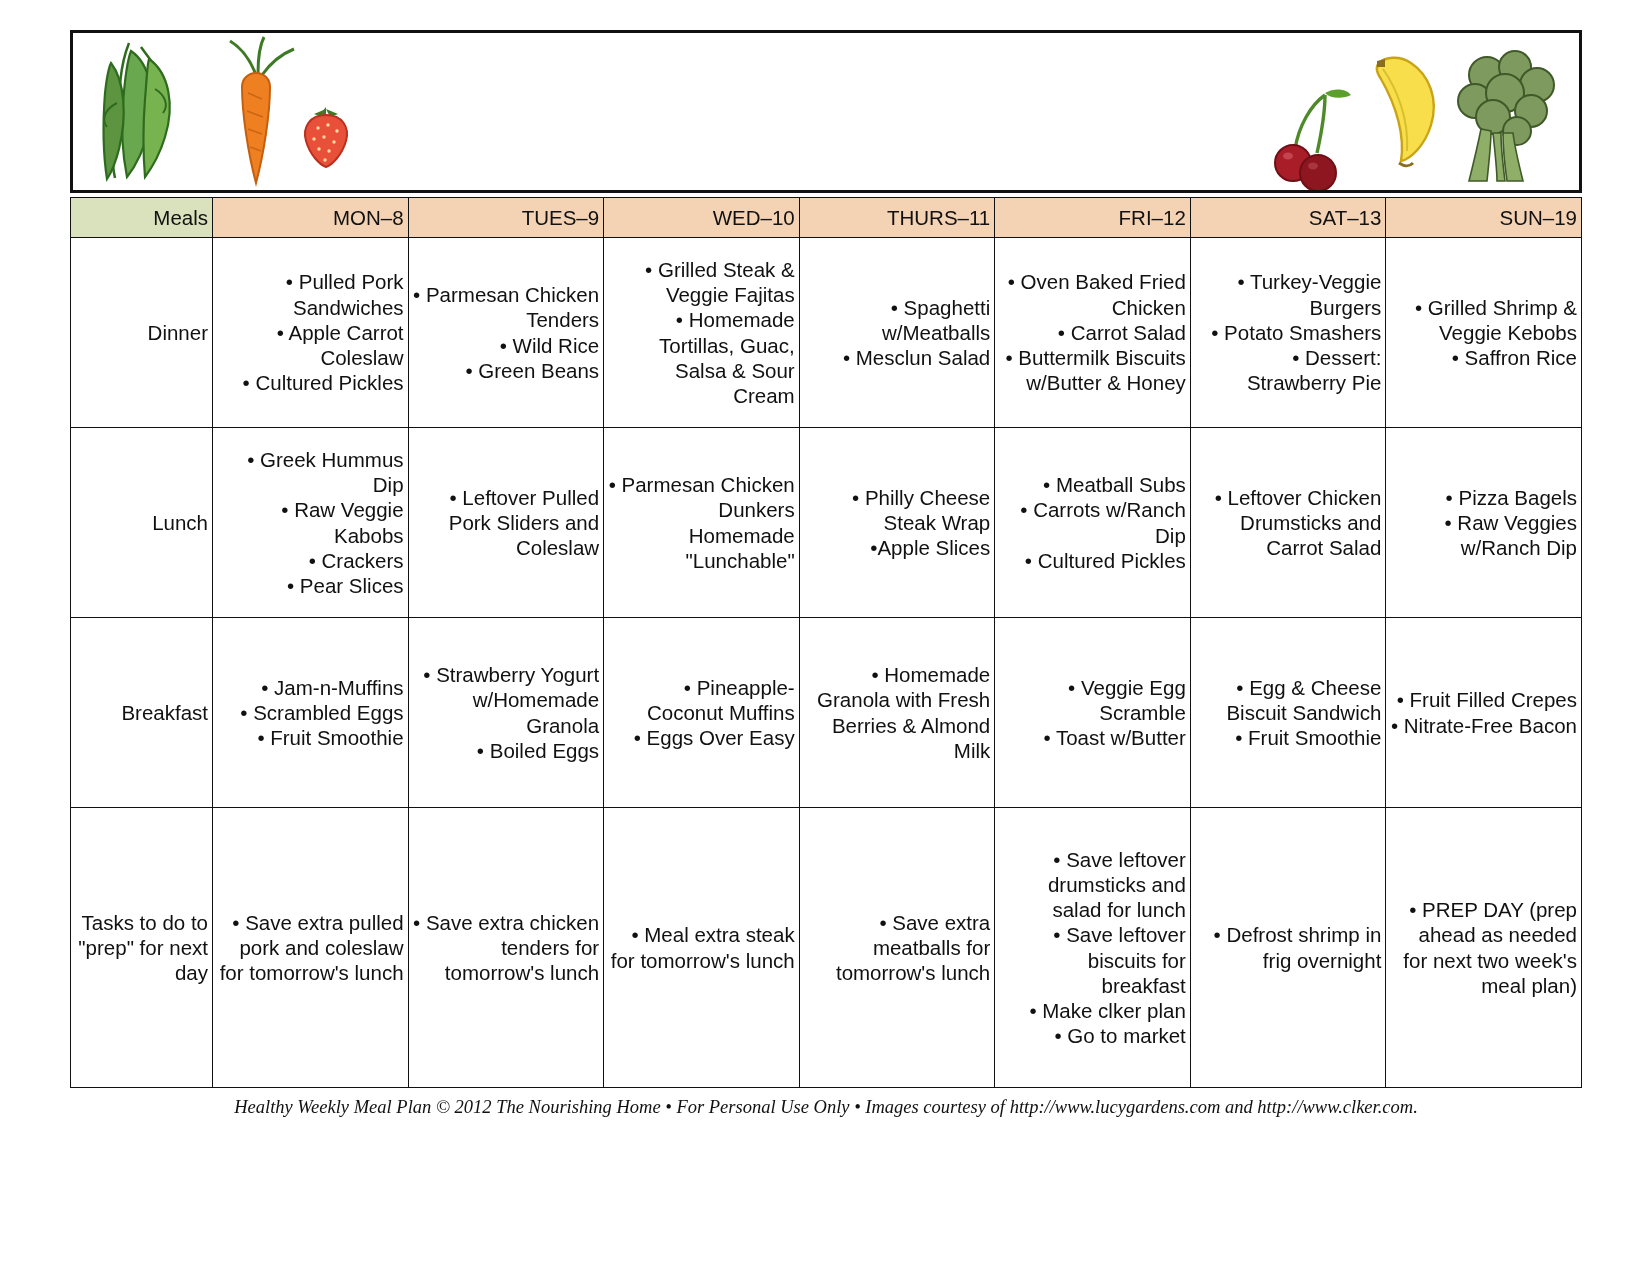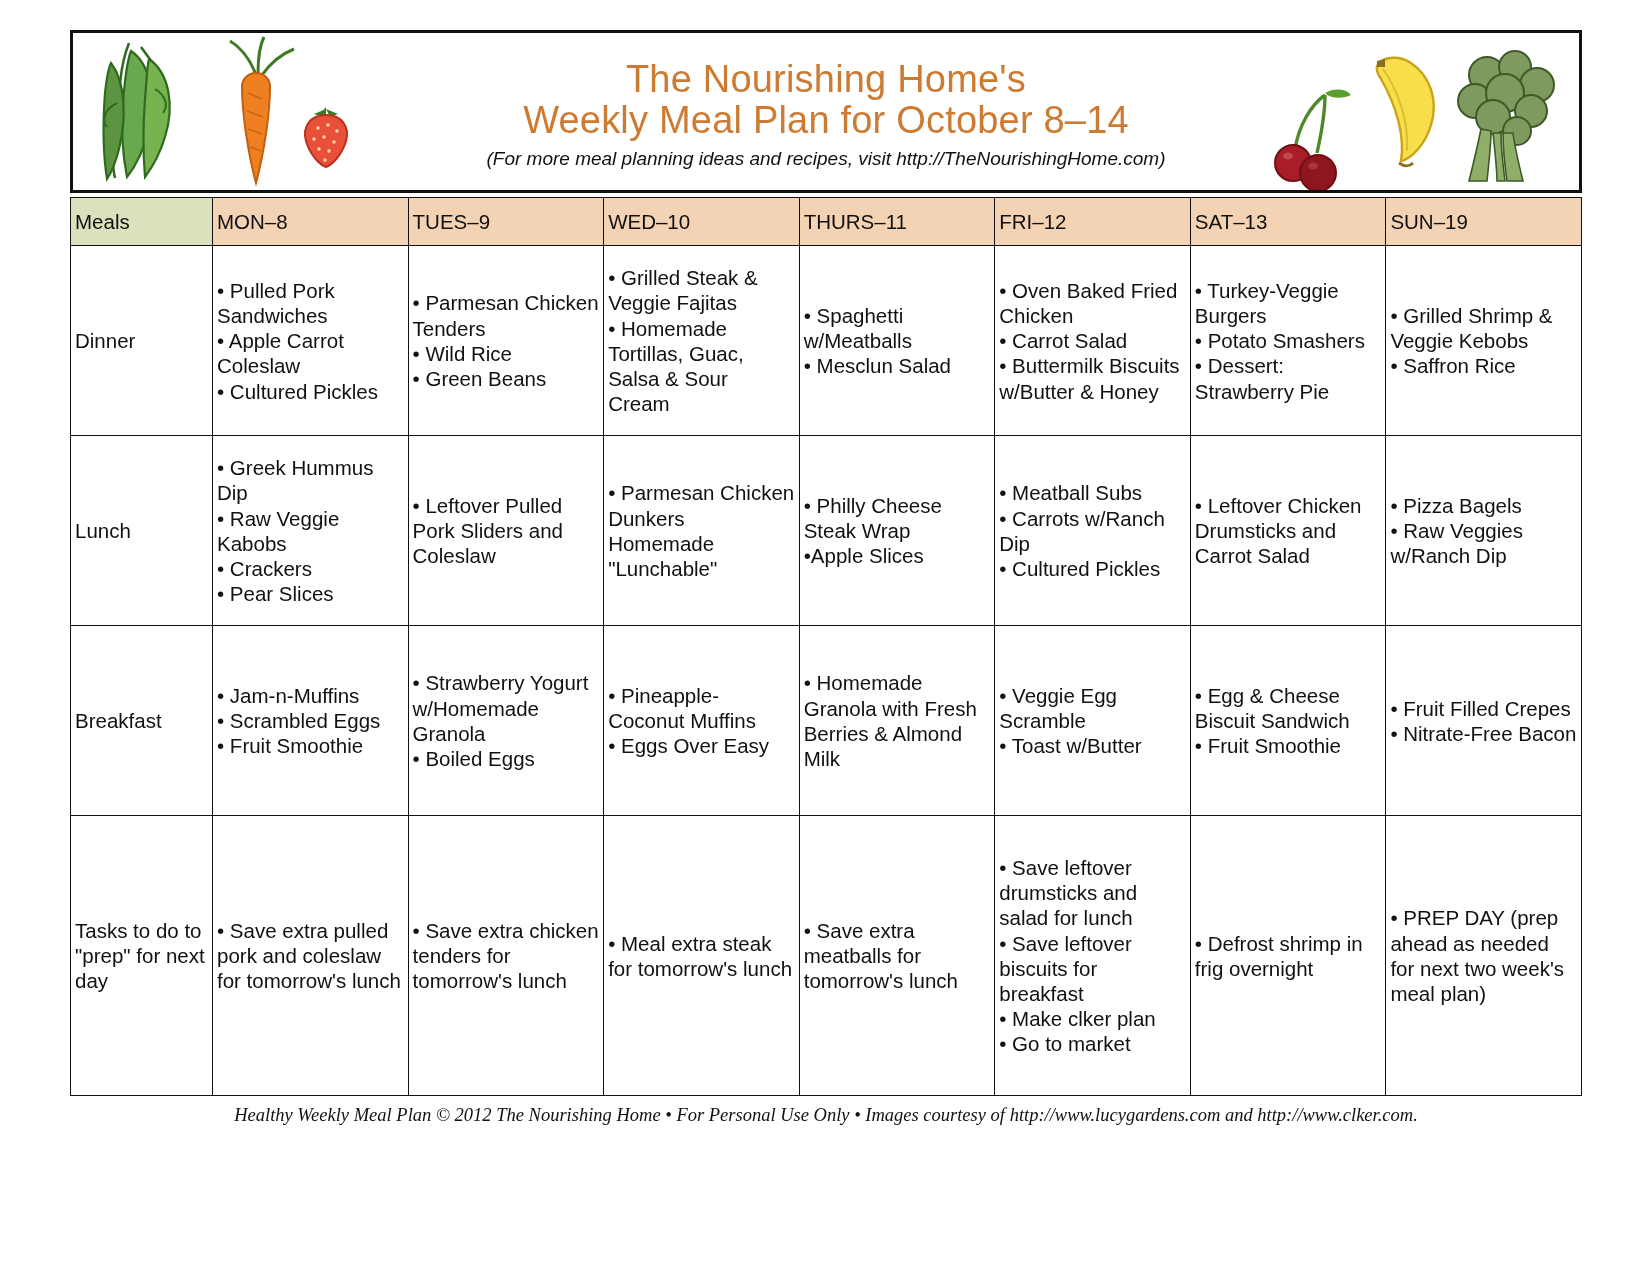--- a/index.html
+++ b/index.html
@@ -48,25 +48,25 @@
 
   
   table.plan {
     width: 100%;
     border-collapse: collapse;
     table-layout: fixed;
     margin-top: 4px;
   }
   table.plan td {
     border: 1.5px solid #111;
-    text-align: left;
+    text-align: right;
     vertical-align: middle;
     font-size: 20.5px;
     line-height: 1.23;
-    padding: 11px 4px;
+    padding: 3px 4px;
     color: #111;
   }
   .colhead td {
     background: #f4d2b4;
     font-size: 22px;
     height: 40px;
     padding: 2px;
   }
   .colhead td.rowlabel-head {
     background: #d9e2bc;
@@ -151,25 +151,20 @@
           <circle cx="18" cy="38" r="1.7"></circle>
             <circle cx="28" cy="36" r="1.7"></circle>
             <circle cx="38" cy="41" r="1.7"></circle>
           <circle cx="23" cy="48" r="1.7"></circle>
             <circle cx="33" cy="50" r="1.7"></circle>
             <circle cx="29" cy="59" r="1.7"></circle>
         </g>
       </svg>
     </div>
 
-    <div class="title-block">
-      <div class="title-line1">The Nourishing Home's</div>
-      <div class="title-line2">Weekly Meal Plan for October 8–14</div>
-      <div class="title-sub">(For more meal planning ideas and recipes, visit http://TheNourishingHome.com)</div>
-    </div>
 
     <div class="banner-art-right">
 
       <svg width="82" height="120" viewBox="0 0 82 120" style="margin-top:52px;">
         <g stroke="#4f8a2a" stroke-width="3.4" fill="none">
           <path d="M52 10 C 38 20, 26 40, 22 64"></path>
           <path d="M52 10 C 52 28, 48 50, 44 68"></path>
         </g>
         <path d="M52 8 C 62 2, 74 4, 78 10 C 70 14, 58 14, 52 8 Z" fill="#5aa02c"></path>
         <circle cx="20" cy="78" r="18" fill="#a81d27" stroke="#6f0f16" stroke-width="2"></circle>

